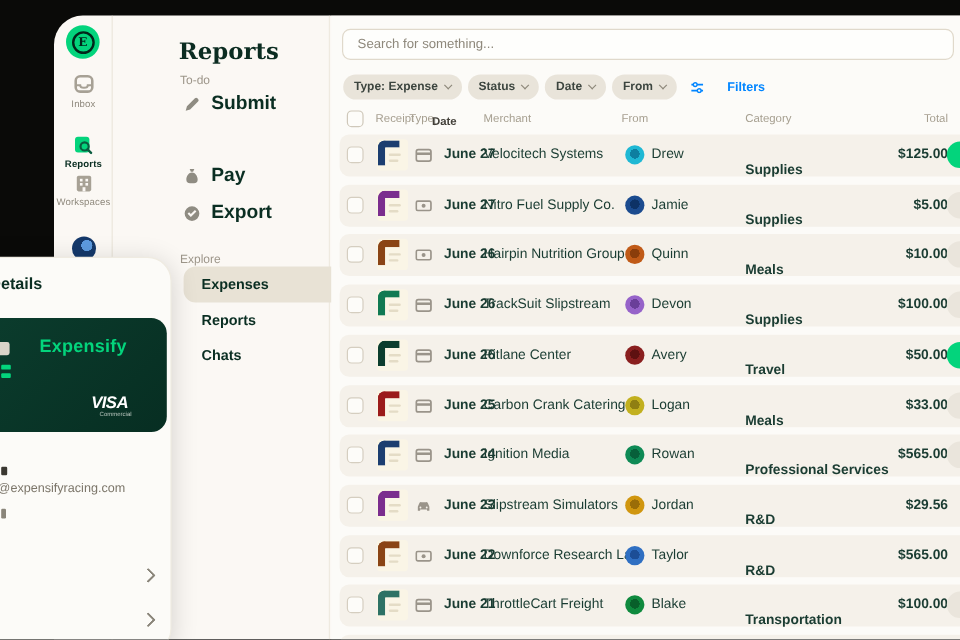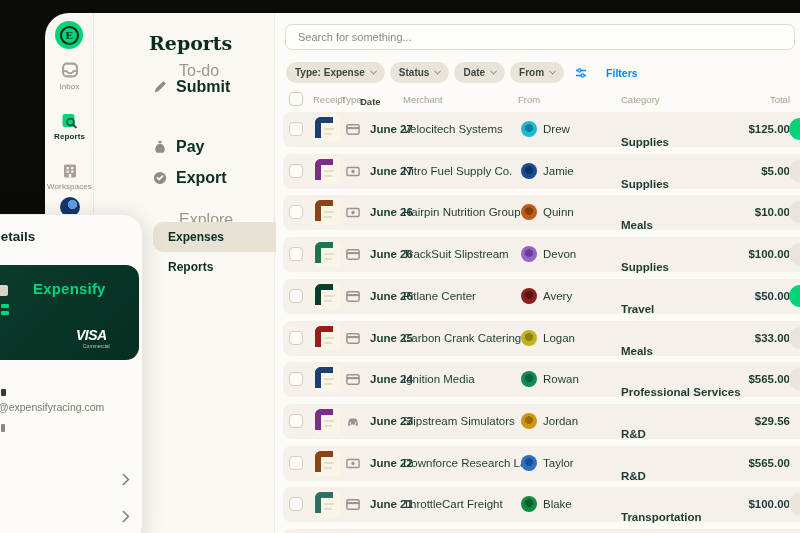--- a/index.html
+++ b/index.html
@@ -20,21 +20,21 @@
   .logo-inner { width:19px; height:19px; border:2px solid #02271B; border-radius:50%;
           display:flex; align-items:center; justify-content:center;
           font-family:"DejaVu Serif", serif; font-weight:bold; font-size:10px; color:#02271B; }
   .avatar-account { width:20px; height:20px; border-radius:50%;
           background:radial-gradient(ellipse at 62% 38%, #5D9BE0 0 26%, #14386A 27%); }
 
   
   .nav { position:absolute; left:50px; top:0; width:180px; height:100%; border-right:1px solid #EFEAE0; }
   .nav-title { position:absolute; left:54px; top:19px; font-family:"DejaVu Serif", serif;
                font-size:19px; font-weight:600; color:#0B2C21; }
-  .nav-section { position:absolute; left:55px; font-size:16px; color:#9D968A;margin-left:29px; }
+  .nav-section { position:absolute; left:55px; font-size:10px; color:#9D968A; }
   .nav-item { position:absolute; left:58px; height:26px; display:flex; align-items:center; gap:9px; cursor:pointer; }
   .nav-item svg { width:14px; height:14px; color:#8F8C82; flex:0 0 auto; }
   .nav-item .nav-item-label { font-size:16px; font-weight:bold; color:#0A2E22;text-align:right; }
   .explore-item { position:absolute; left:58px; width:165px; height:30px; border-radius:10px;
                   display:flex; align-items:center; padding-left:15px; cursor:pointer; }
   .explore-item.active { background:#E8E2D5; }
   .explore-item .nav-item-label { font-size:12px; font-weight:bold; color:#0A2E22; }
 
   
   .main { position:absolute; left:231px; top:0; right:0; bottom:0; background:#FCFBF8; }
@@ -126,21 +126,21 @@
         <span class="rail-label">Inbox</span>
       </div>
       <div class="rail-item active" style="top:100px">
         <svg width="17" height="16" viewBox="0 0 16 16">
           <rect x="1" y="1" width="12" height="13" rx="2.5" fill="#03D47C"></rect>
           <circle cx="9" cy="9" r="3.4" fill="none" stroke="#0A5C3F" stroke-width="1.8"></circle>
           <path d="M11.4 11.4l3 3" stroke="#0A5C3F" stroke-width="2" stroke-linecap="round"></path>
         </svg>
         <span class="rail-label">Reports</span>
       </div>
-      <div class="rail-item" style="top:150px">
+      <div class="rail-item" style="top:132px">
         <svg width="16" height="16" viewBox="0 0 16 16">
           <rect x="2" y="1.5" width="12" height="13" rx="1.5" fill="#A7A195"></rect>
           <rect x="4.6" y="4" width="2.2" height="2.2" fill="#FBF8F4"></rect>
             <rect x="9.2" y="4" width="2.2" height="2.2" fill="#FBF8F4"></rect>
           <rect x="4.6" y="7.5" width="2.2" height="2.2" fill="#FBF8F4"></rect>
             <rect x="9.2" y="7.5" width="2.2" height="2.2" fill="#FBF8F4"></rect>
           <rect x="6.8" y="11" width="2.4" height="3.5" fill="#FBF8F4"></rect>
         </svg>
         <span class="rail-label">Workspaces</span>
       </div>
@@ -173,20 +173,23 @@
         </svg>
         <span class="nav-item-label">Export</span>
       </div>
 
       <div class="nav-section" style="top:198px">Explore</div>
       <div class="explore-item active" style="top:209px">
         <span class="nav-item-label">Expenses</span>
       </div>
       <div class="explore-item" style="top:239px">
         <span class="nav-item-label">Reports</span>
+      </div>
+      <div class="explore-item" style="top:268px">
+        <span class="nav-item-label">Chats</span>
       </div>
     </div>
 
     <div class="main">
       <input class="search-box" type="text" placeholder="Search for something..." style="">
 
       <div class="chips">
         <div class="chip">
           <span class="chip-label">Type: Expense</span>
           <span class="caret"></span>

